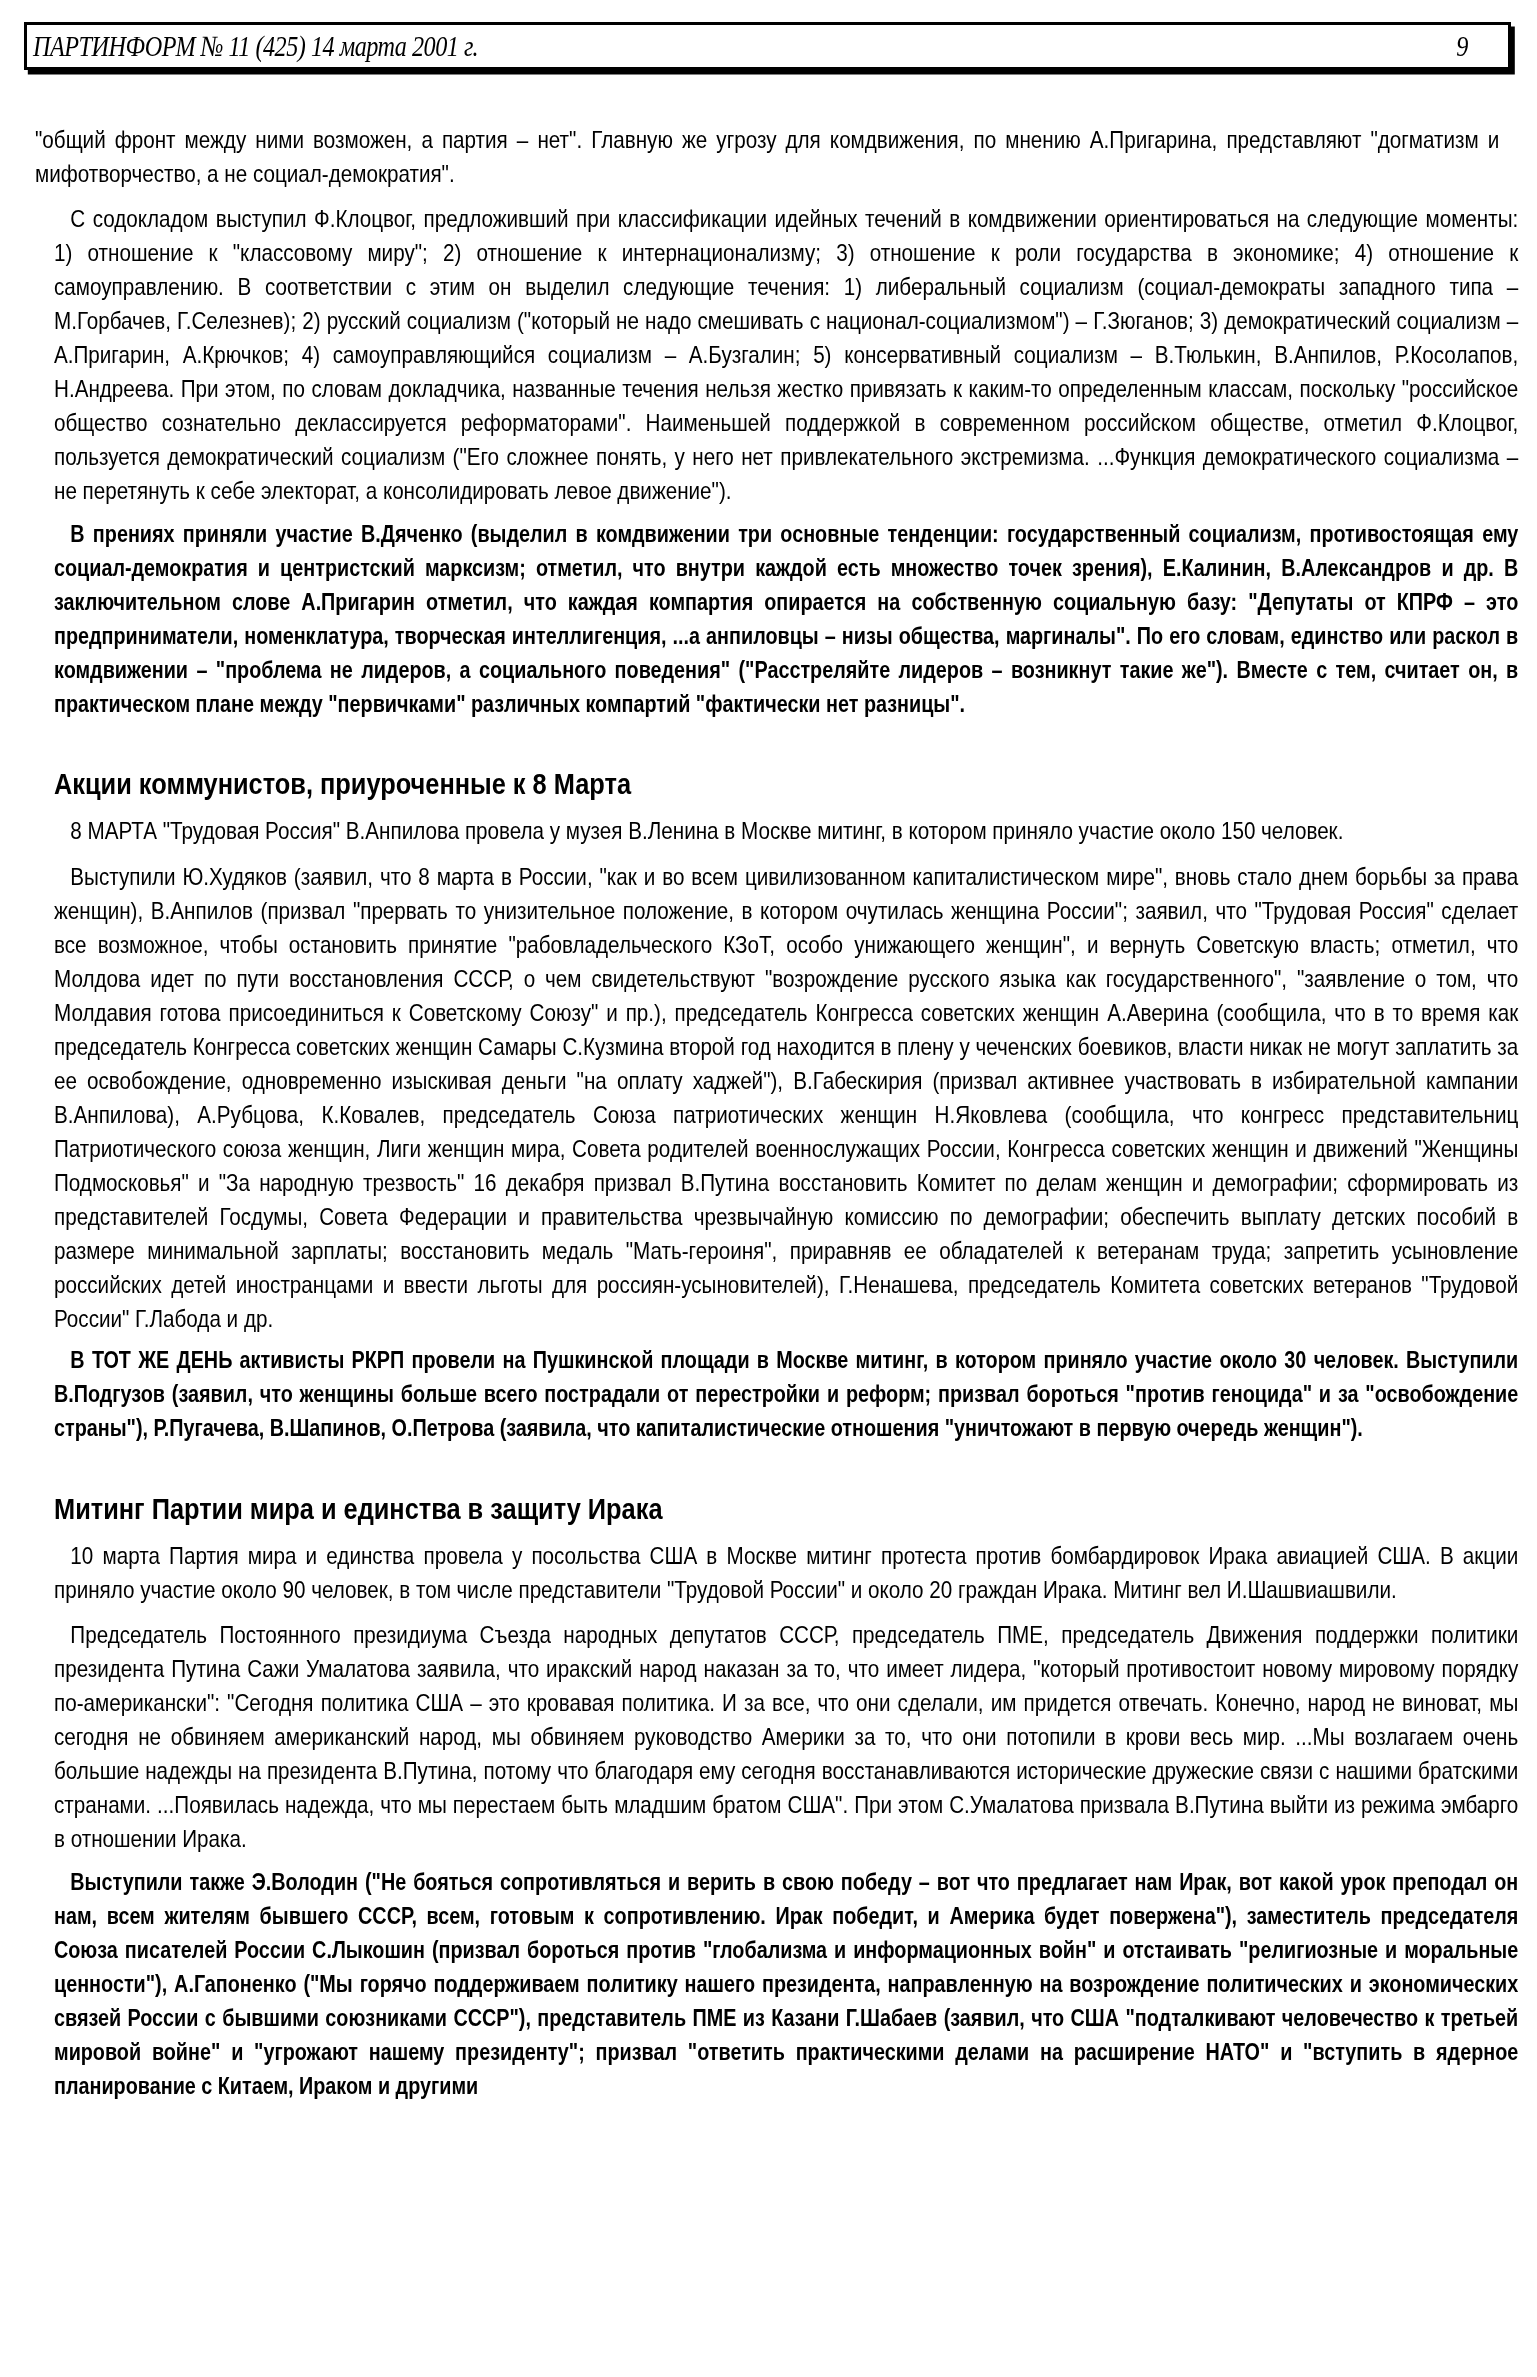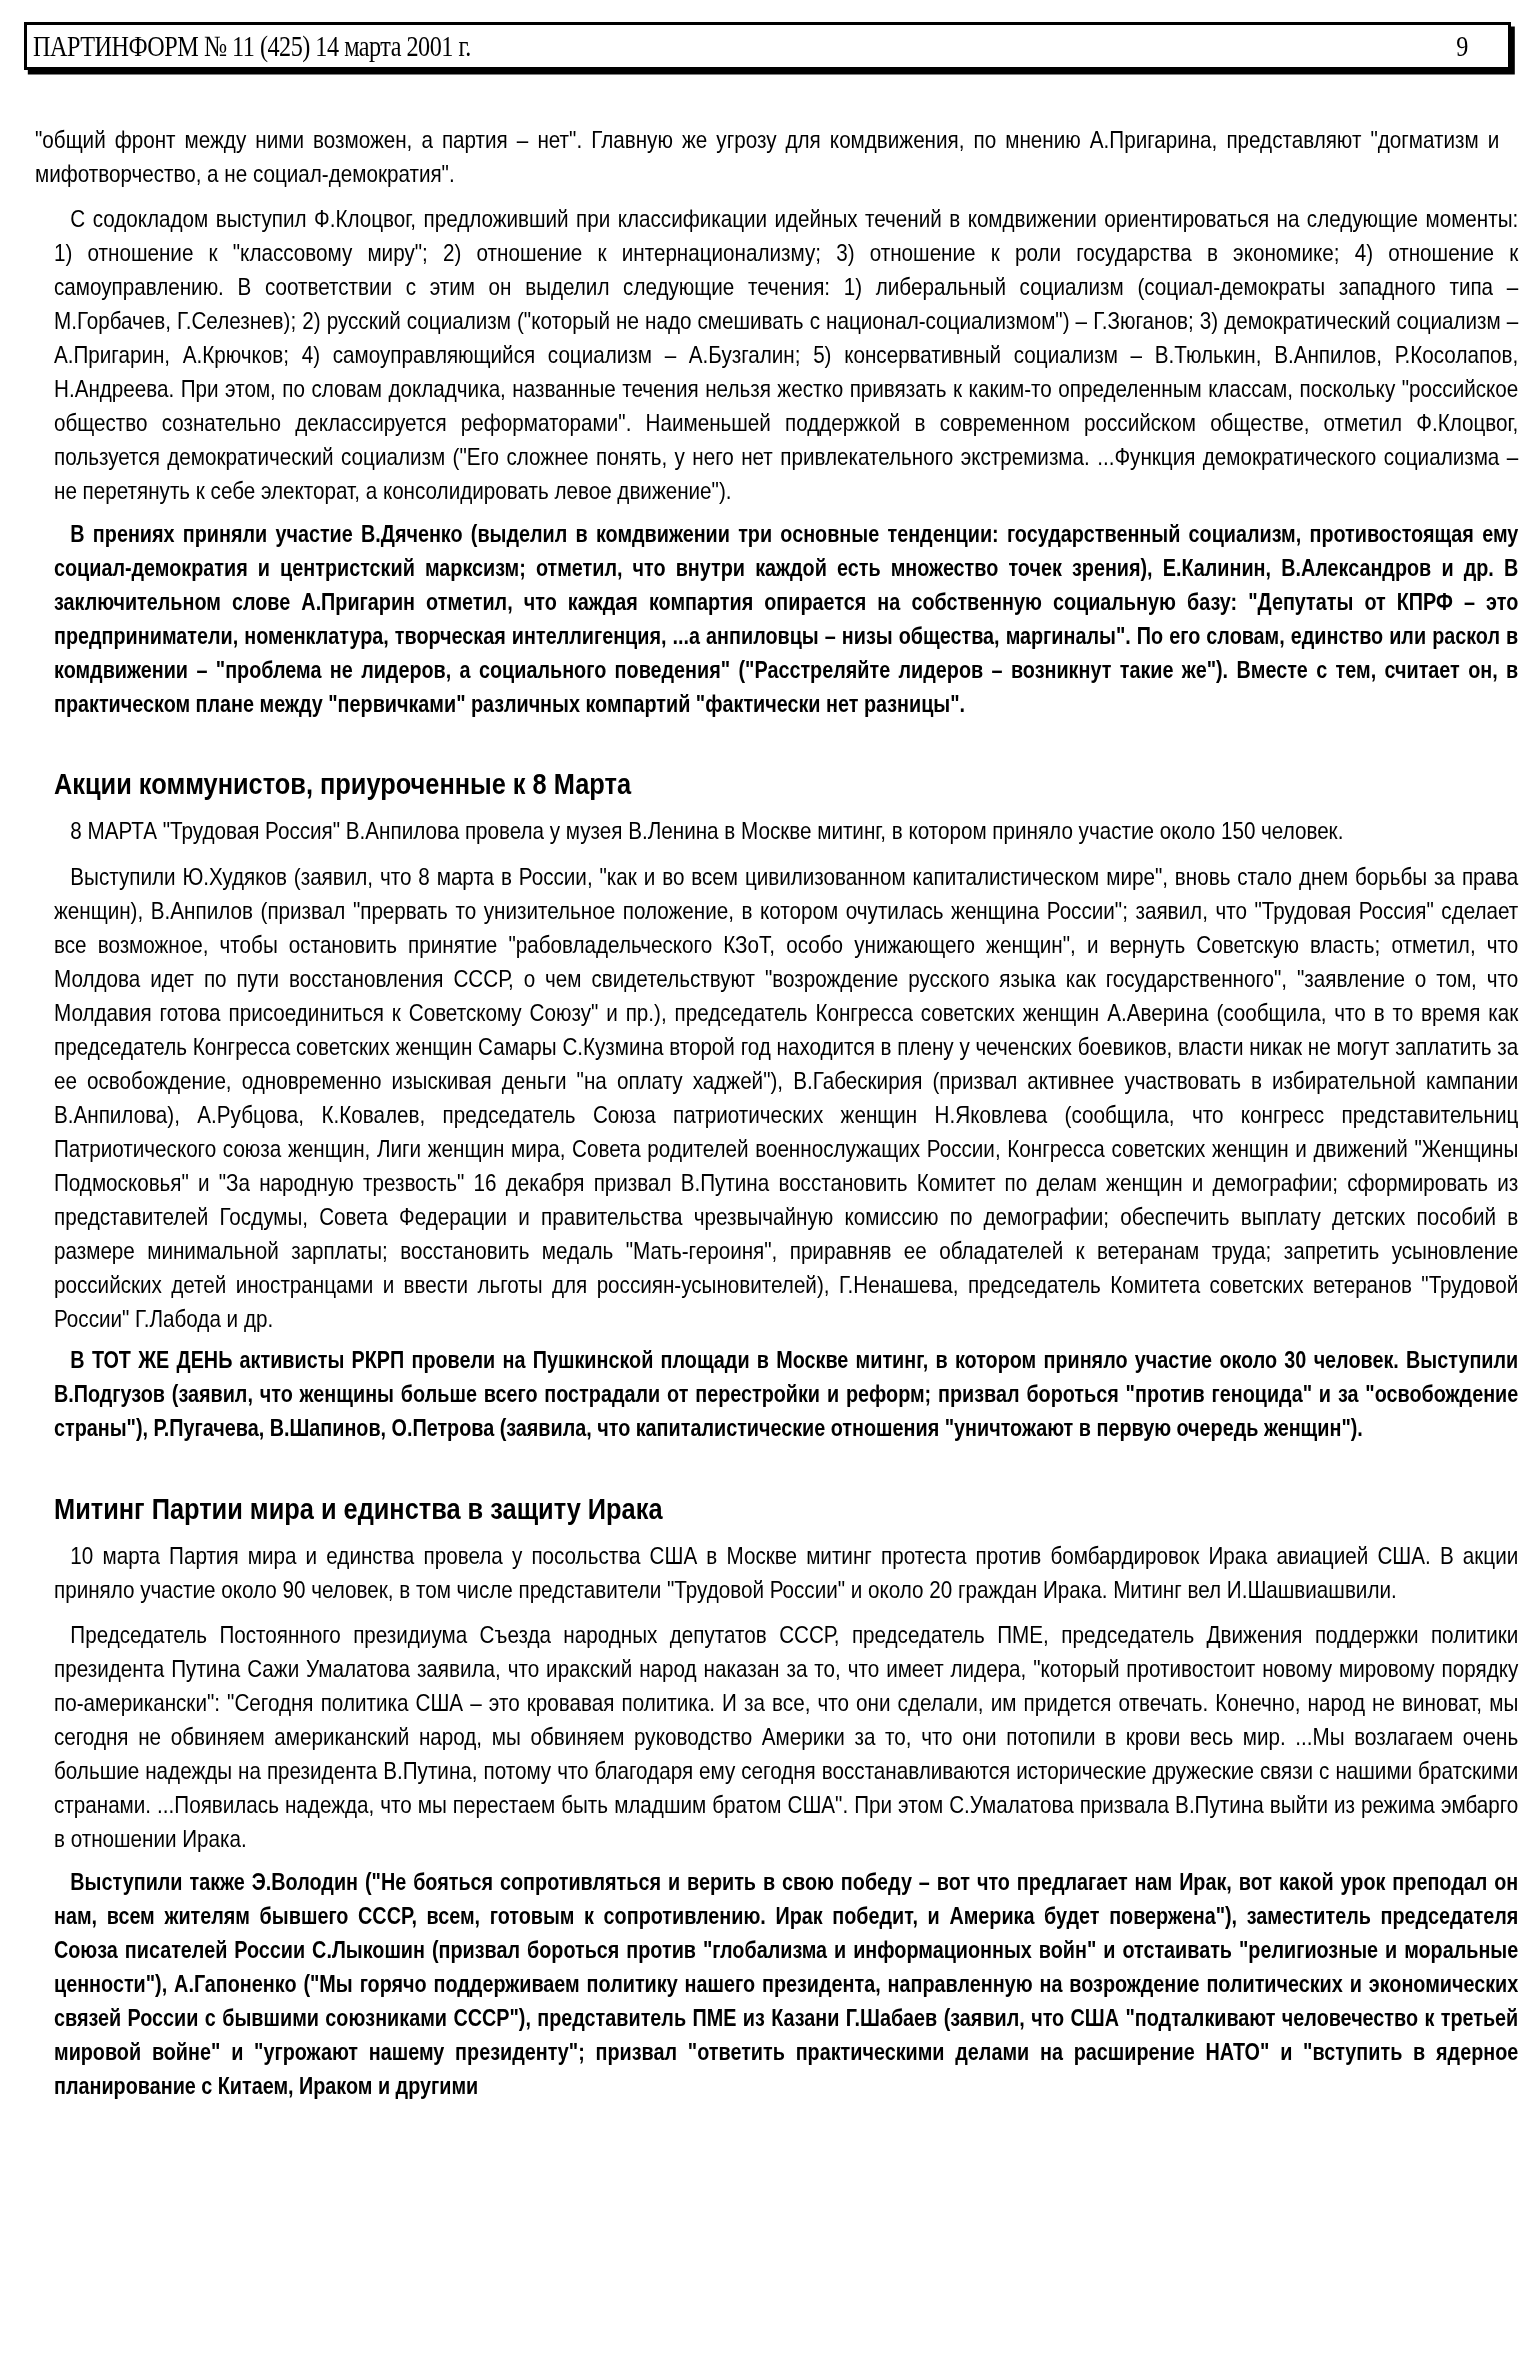--- a/index.html
+++ b/index.html
@@ -1,20 +1,20 @@
 <!DOCTYPE html>
 <html style="font-size:10.2px"><head>
 <meta charset="utf-8">
 <style>
   html, body { margin: 0; padding: 0; background: #ffffff; }
   body { width: 1537px; height: 2377px; position: relative; overflow: hidden; color: #000; }
   .header {
     position: absolute; left: 24px; top: 22px; width: 1481px; height: 42px;
     border: 3.2px solid #000; box-shadow: 3.8px 4.5px 0 #000; background: #fff;
-    font-family: "Liberation Serif", serif; 
+    font-family: "Liberation Serif", serif; font-style: italic;
   }
   .header .title { position: absolute; left: 6.4px; top: 5.1px; font-size: 29.5px; letter-spacing: -0.6px; transform: scaleX(0.82); transform-origin: left center; white-space: nowrap; }
   .header .pagenum { position: absolute; right: 38px; top: 5.1px; font-size: 29.5px; transform: scaleX(0.82); }
   .content {
     position: absolute; left: 35px; top: 123px; width: 1464px;
     font-family: "Liberation Sans", sans-serif; font-size: 24px; line-height: 34px;
   }
   .content p { margin: 0; text-align: justify; text-indent: 0; }
   .content p.ind { text-indent: 19px; margin-top: 12px; }
   .content p.bold { font-weight: bold; font-size: 23px; line-height: 34px; }

